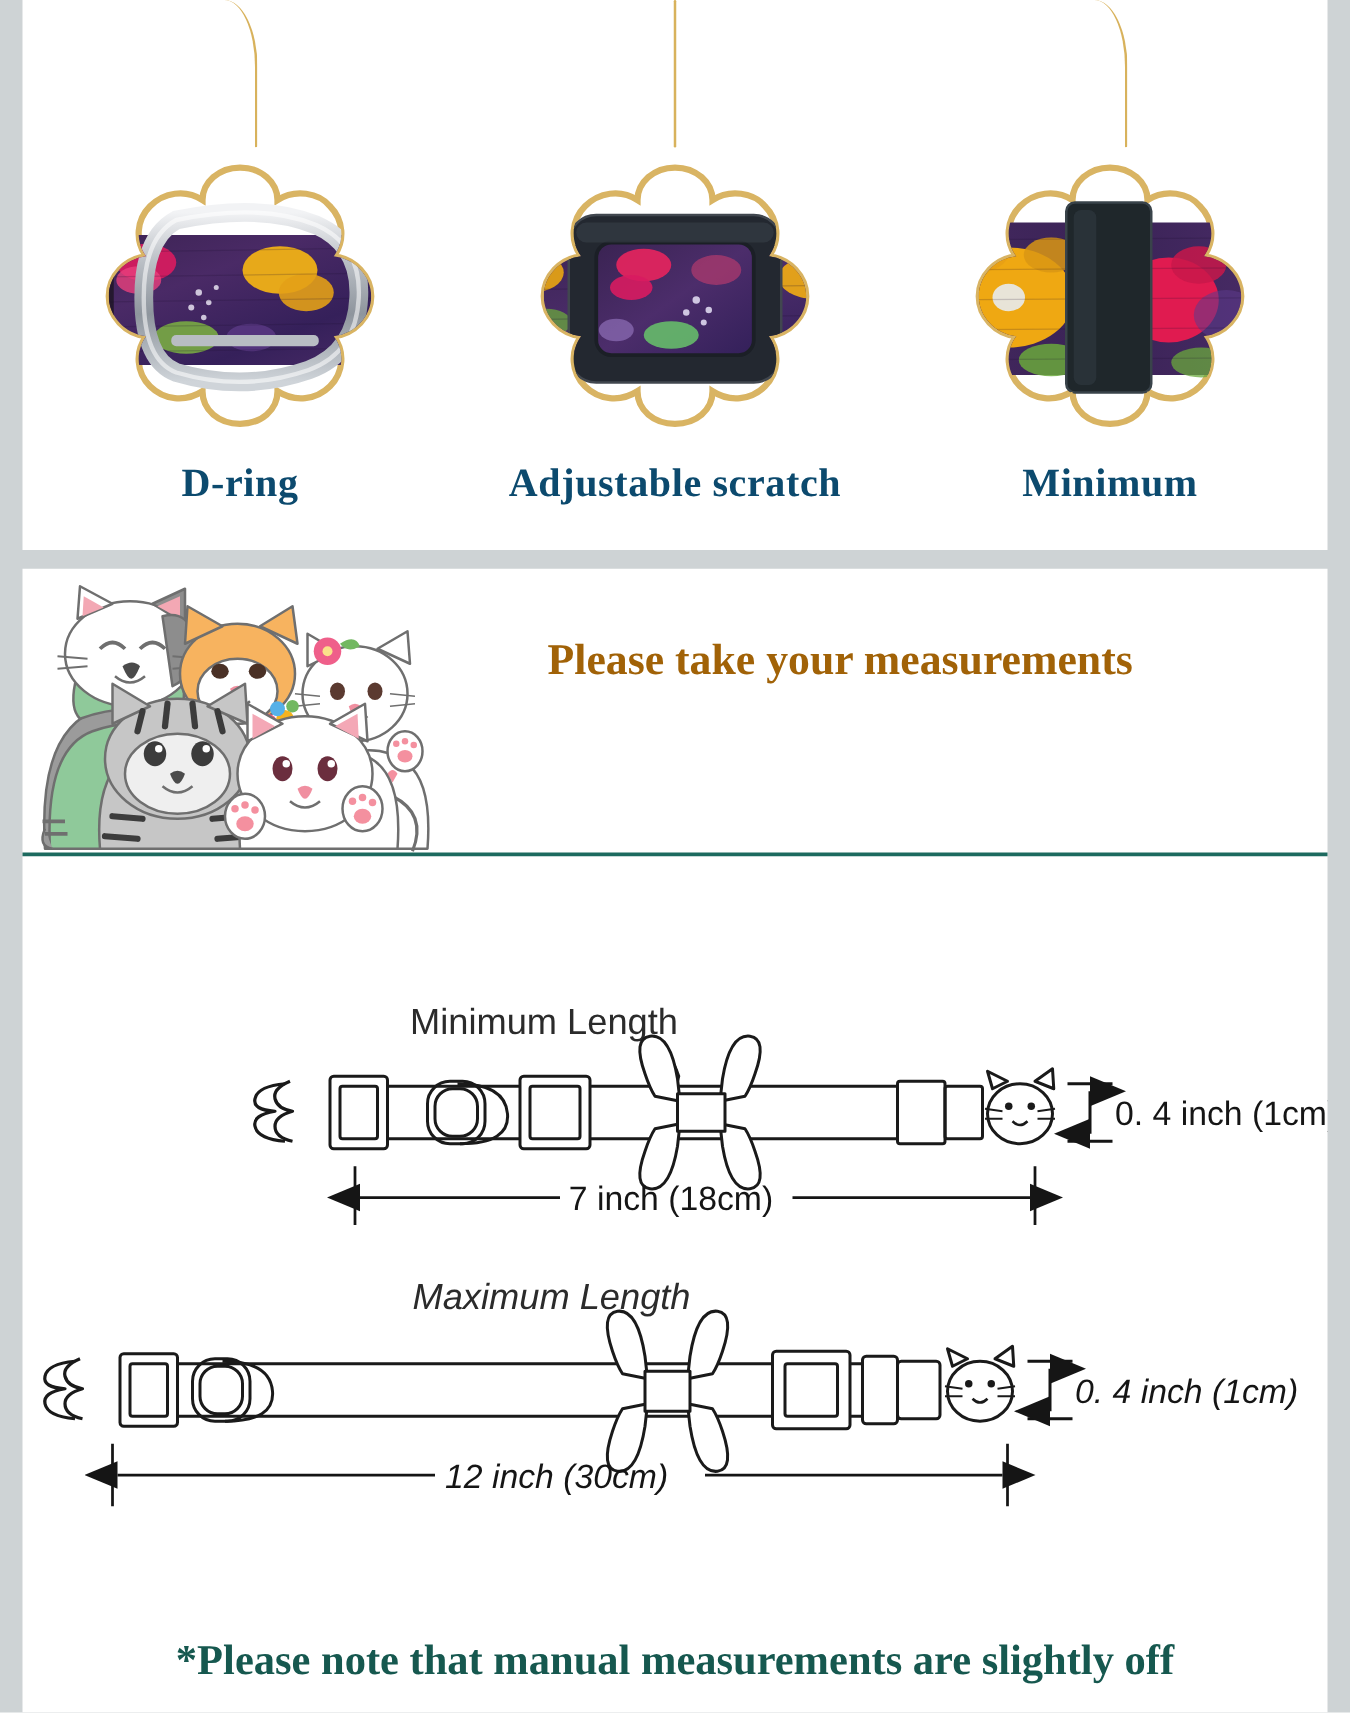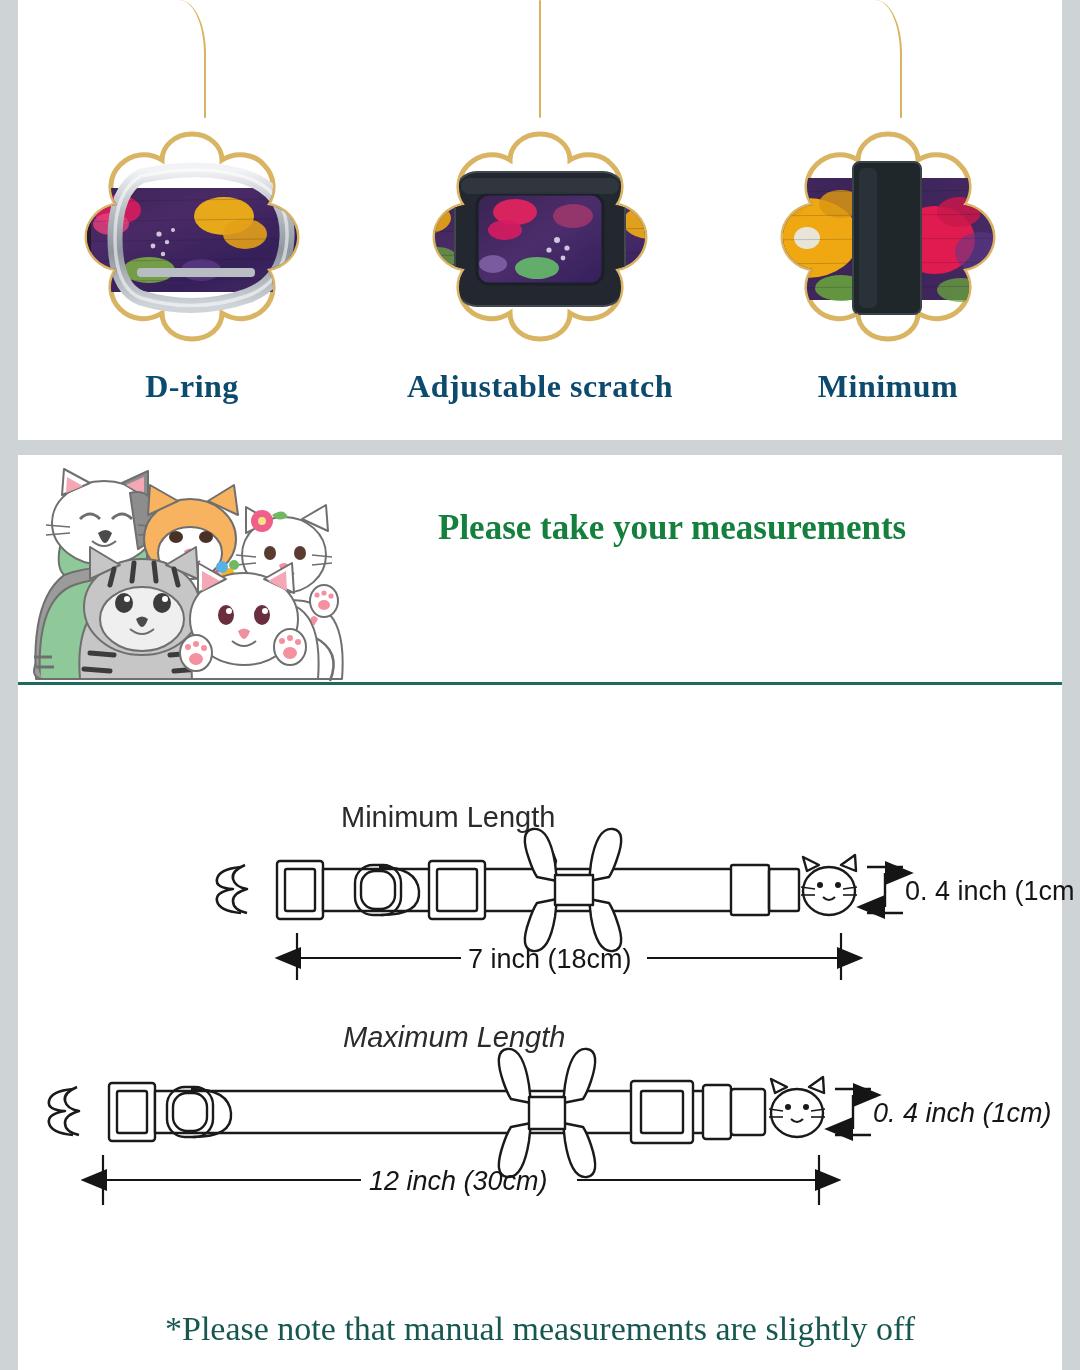--- a/index.html
+++ b/index.html
@@ -43,44 +43,44 @@
     font-family:"Liberation Serif",serif;
     font-weight:bold;font-size:32px;color:#0c4a6e;
     margin-top:6px;letter-spacing:.5px;white-space:nowrap;
   }
 
   
   #cats{position:absolute;left:0px;top:12px;width:330px;height:215px;}
   .headline{
     position:absolute;left:420px;top:40px;width:600px;
     font-family:"Liberation Serif",serif;font-weight:bold;
-    font-size:35px;line-height:1.9;color:#15803d;
+    font-size:35px;line-height:1.9;color:#a16207;
   }
   #divider{
     position:absolute;left:0;top:227px;width:1044px;height:3px;background:#1d6a5f;
   }
 
   
-  .diagram{position:absolute;left:0;width:1044px;padding-left:13px;}
+  .diagram{position:absolute;left:0;width:1044px;}
   #diagram-min{top:340px;height:210px;}
   #diagram-max{top:560px;height:215px;font-style:italic;}
   .diagram svg{display:block;}
   .dim-text{
     font-family:"Liberation Sans",sans-serif;
     font-size:27px;fill:#151515;
   }
   .title-text{
     font-family:"Liberation Sans",sans-serif;
     font-size:29px;fill:#2b2b2b;
   }
 
   
   #footer-note{
     position:absolute;left:0;top:855px;width:1044px;text-align:center;
-    font-family:"Liberation Serif",serif;font-weight:normal;
+    font-family:"Liberation Serif",serif;font-weight:bold;
     font-size:34px;color:#16584f;
   }
 </style>
 </head>
 <body>
 
 <div class="panel" id="features-panel">
   <div class="feature-row">
 
     <div class="feature">

